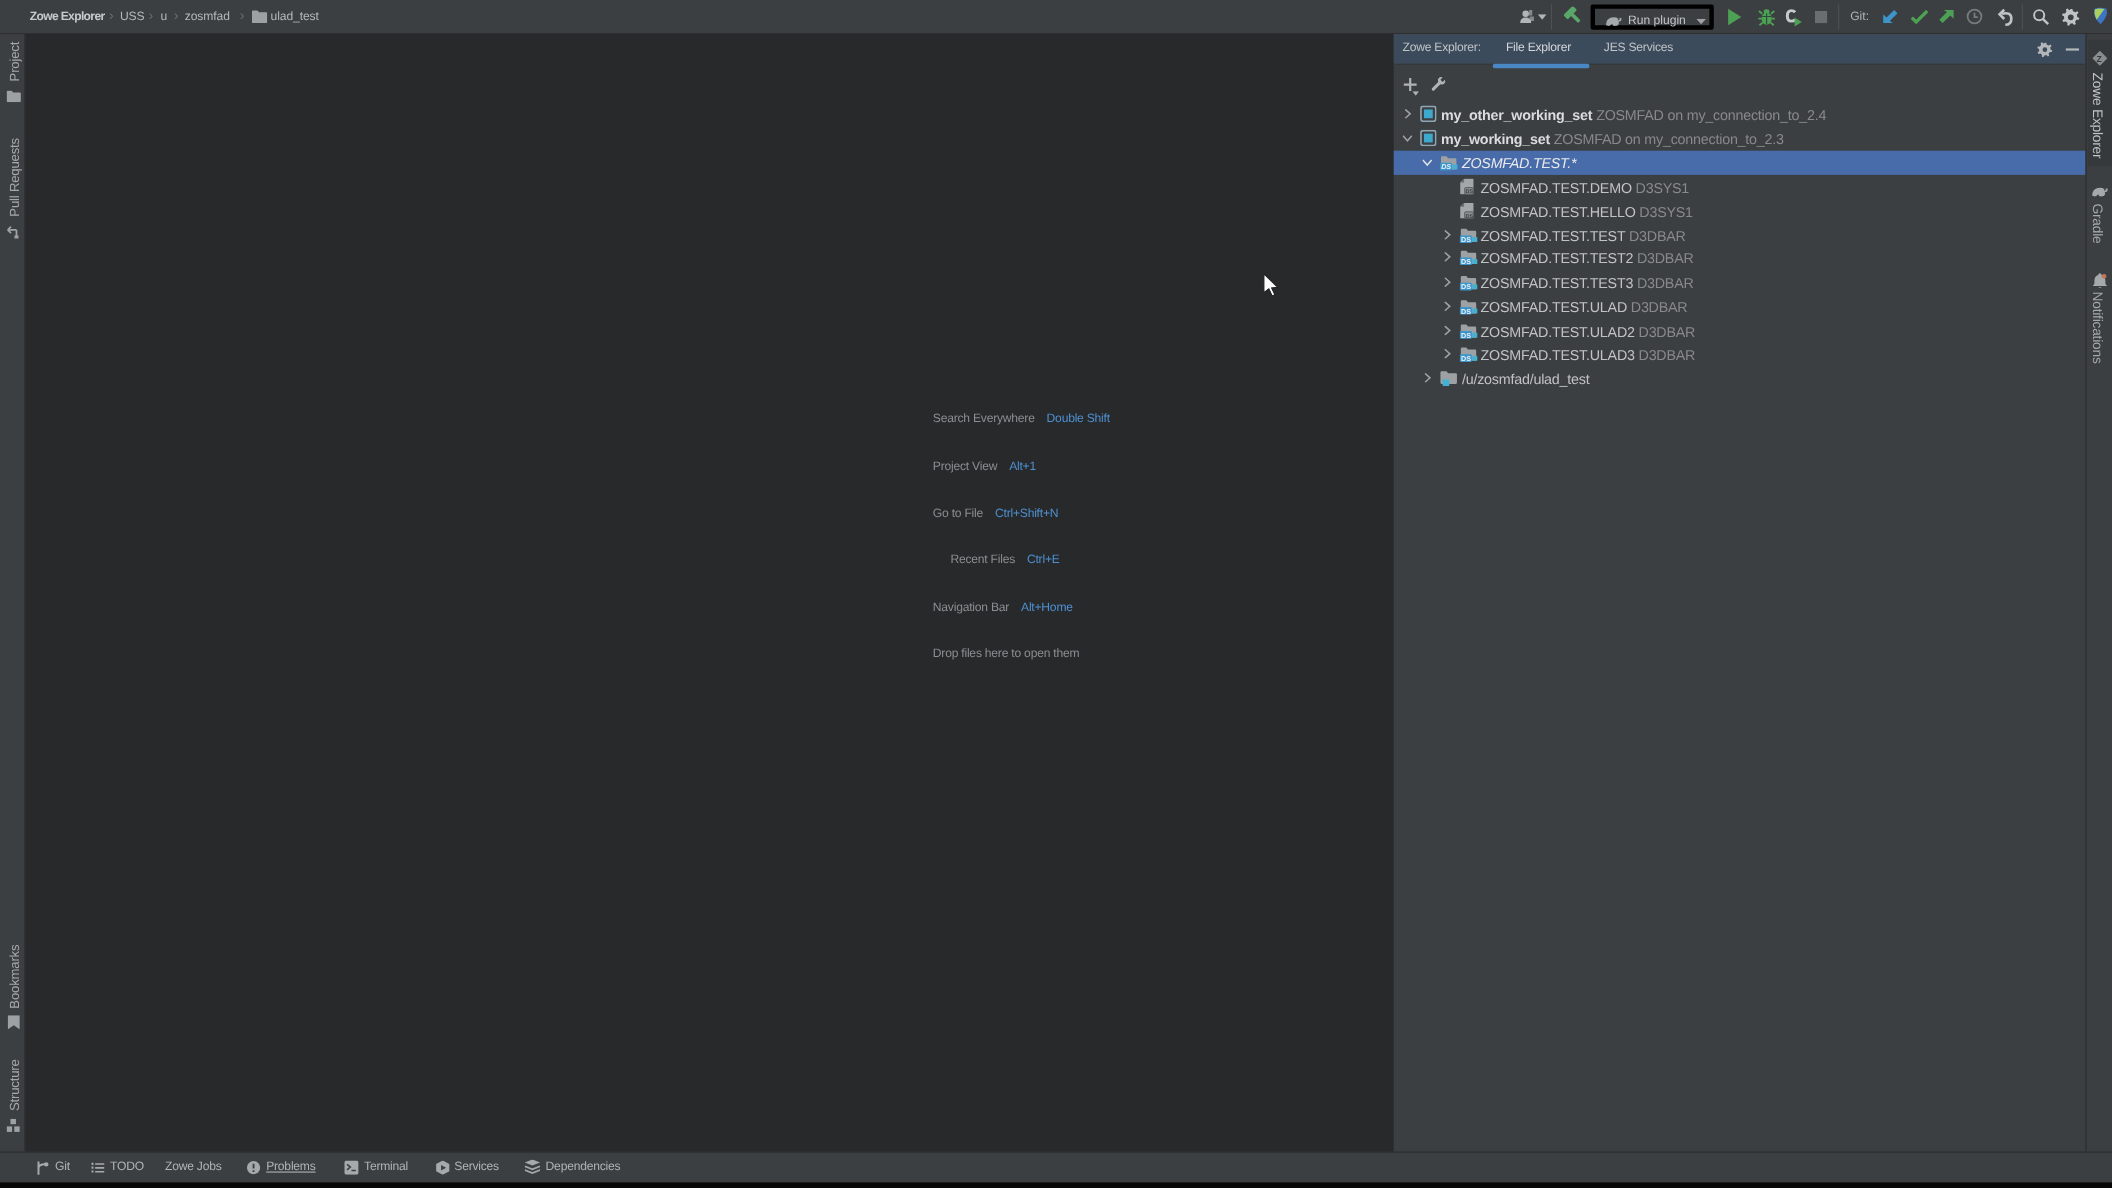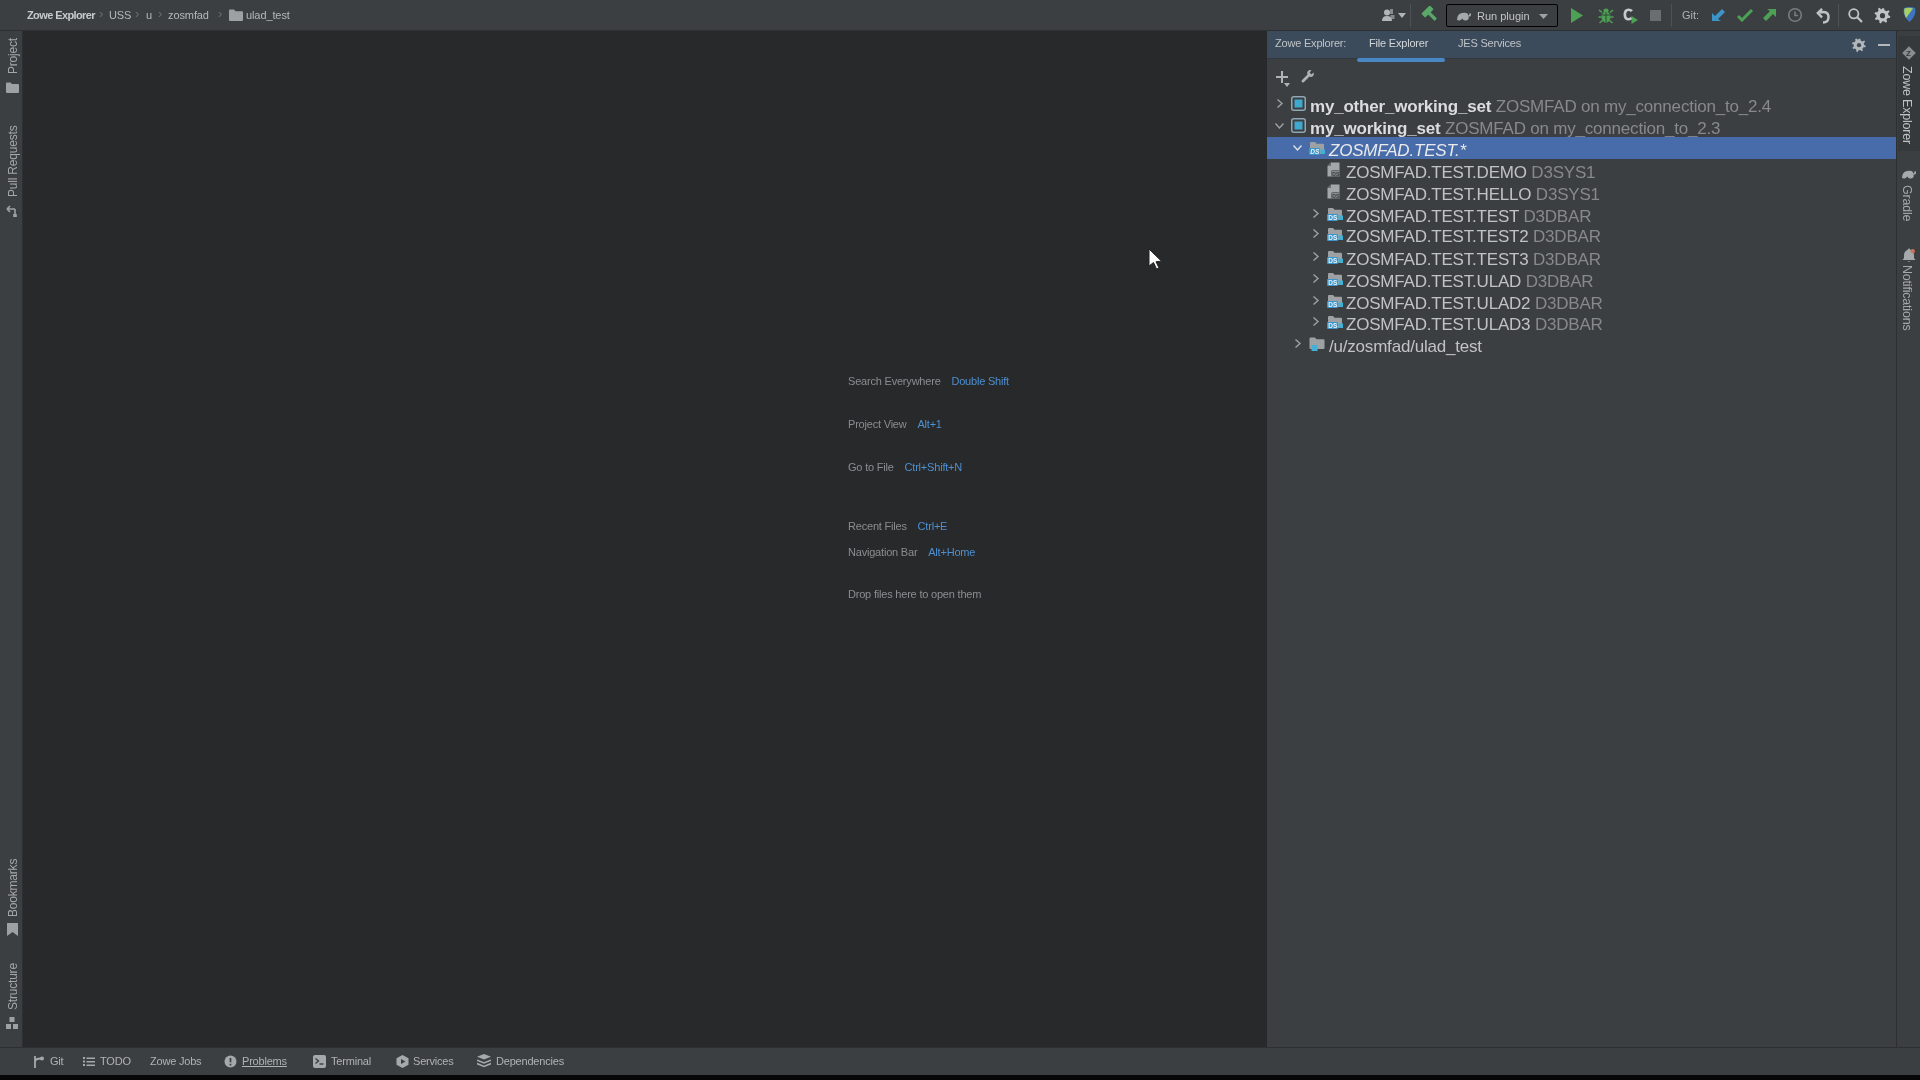--- a/index.html
+++ b/index.html
@@ -23,21 +23,21 @@
   .helpline .lbl { color:#8b8e90; }
   .helpline .key { color:#4e8fd0; margin-left:8px; }
 
   
   #rightpanel { left:1267px; top:31px; width:629px; height:1016px; background:#3c3f41; }
   #rpheader { position:absolute; left:0; top:0; width:629px; height:27px; background:#3c4b5c; }
   .rptab { position:absolute; top:6px; font-size:11px; color:#bfc3c6; letter-spacing:-0.2px; }
   #rpunderline { position:absolute; left:90px; top:27px; width:88px; height:4px; background:#4a88c5; border-radius:2px; }
   .treerow { position:absolute; left:0; width:629px; height:22px; }
   .treerow.sel { background:#486ba9; }
-  .tr-text { position:absolute; top:4px; font-size:17px; color:#c0c2c4; white-space:nowrap; letter-spacing:-0.2px; }
+  .tr-text { position:absolute; top:4px; font-size:13px; color:#c0c2c4; white-space:nowrap; letter-spacing:-0.2px; }
   .tr-text b { font-weight:bold; color:#dadcde; }
   .tr-text .dim { color:#87898c; }
   .treerow.sel .tr-text, .treerow.sel .tr-text b { color:#e8eaec; }
 
   
   #rightstripe { left:1896px; top:31px; width:24px; height:1016px; background:#3c3f41; border-left:1px solid #2d2f30; }
   .vtextR { position:absolute; font-size:12.5px; color:#a5a8aa; white-space:nowrap; transform:rotate(90deg); transform-origin:left top; letter-spacing:-0.2px; }
 
   
   #statusbar { left:0; top:1047px; width:1920px; height:28px; background:#3c3f41; border-top:1px solid #2d2f30; }
@@ -47,21 +47,21 @@
   svg { display:block; }
 </style>
 </head>
 <body>
 <div id="root">
 
   <div id="editor" class="abs">
     <div class="helpline" style="top:344px;"><span class="lbl">Search Everywhere</span> <span class="key">Double Shift</span></div>
     <div class="helpline" style="top:387px;"><span class="lbl">Project View</span> <span class="key">Alt+1</span></div>
     <div class="helpline" style="top:430px;"><span class="lbl">Go to File</span> <span class="key">Ctrl+Shift+N</span></div>
-    <div class="helpline" style="top:489px;"><span class="lbl">Recent Files</span> <span class="key">Ctrl+E</span></div>
+    <div class="helpline" style="top:472px;margin-left:16px;"><span class="lbl">Recent Files</span> <span class="key">Ctrl+E</span></div>
     <div class="helpline" style="top:515px;"><span class="lbl">Navigation Bar</span> <span class="key">Alt+Home</span></div>
     <div class="helpline" style="top:557px;"><span class="lbl">Drop files here to open them</span></div>
     <svg class="abs" style="left:1124px; top:217px;" width="16" height="24" viewBox="0 0 16 24">
       <path d="M1 1 L1 18 L5.5 14.5 L8.5 21 L11 20 L8 13.7 L13.5 13.2 Z" fill="#fff" stroke="#222" stroke-width="1"></path>
     </svg>
   </div>
 
   <div id="titlebar" class="abs">
     <span class="crumb" style="left:27px; font-weight:bold; color:#c7cacc; letter-spacing:-0.6px;">Zowe Explorer</span>
     <span class="crumbsep" style="left:99px;">›</span>
@@ -84,21 +84,21 @@
     <svg class="abs" style="left:1398px; top:13px;" width="8" height="5" viewBox="0 0 8 5">
         <path d="M0 0 h8 L4 5 Z" fill="#b2b5b7"></path>
       </svg>
     <div class="abs" style="left:1410px; top:4px; width:1px; height:23px; background:#4e5254;"></div>
     <svg class="abs" style="left:1419px; top:6px;" width="18" height="18" viewBox="0 0 18 18">
       <g transform="rotate(-45 9 6)">
           <rect x="3" y="2.5" width="12" height="5.5" rx="1" fill="#59a869"></rect>
           <rect x="7.3" y="7" width="3.4" height="10" rx="1" fill="#59a869"></rect>
         </g>
     </svg>
-    <div class="abs" style="left:1446px; top:4px; width:112px; height:23px; border:1px solid #000000; border-radius:2px;text-align:center;">
+    <div class="abs" style="left:1446px; top:4px; width:112px; height:23px; border:4px solid #000000; border-radius:2px;text-align:center;">
       <svg class="abs" style="left:9px; top:5px;" width="16" height="12" viewBox="0 0 16 12">
           <path d="M1 10 Q1 4 6 3 Q10 2 12 4 L15 3.2 L15 5 Q15 7 12.5 6.5 Q13.5 10 10 10.5 Q7 11 6.5 8.5 Q4 11 3 10.5 Z" fill="#a6a9ab"></path>
           <circle cx="12.6" cy="4.6" r="0.8" fill="#3c3f41"></circle>
         </svg>
       <span class="abs" style="left:30px; top:5px; font-size:11px; color:#c2c4c6;">Run plugin</span>
       <svg class="abs" style="left:92px; top:9px;" width="9" height="5" viewBox="0 0 9 5">
           <path d="M0 0 h9 L4.5 5 Z" fill="#9ea1a3"></path>
         </svg>
     </div>
     <svg class="abs" style="left:1570px; top:8px;" width="14" height="15" viewBox="0 0 14 15">

